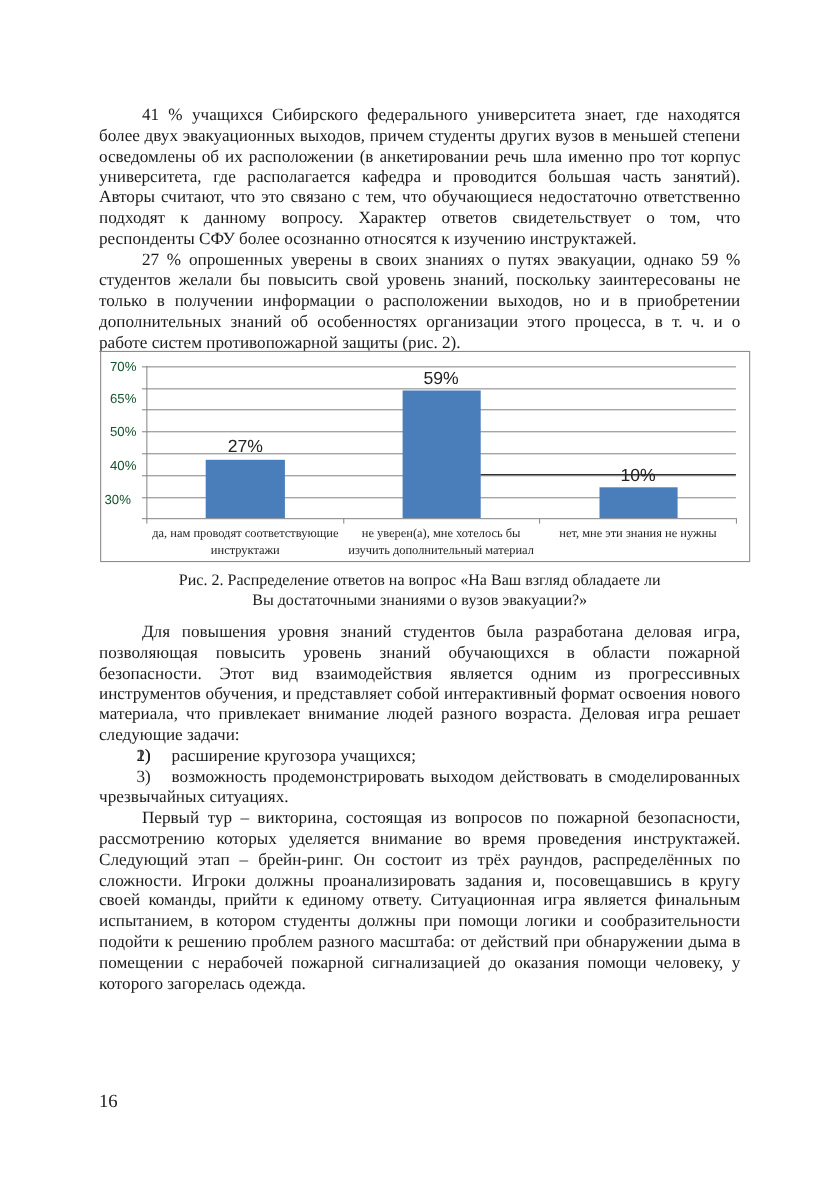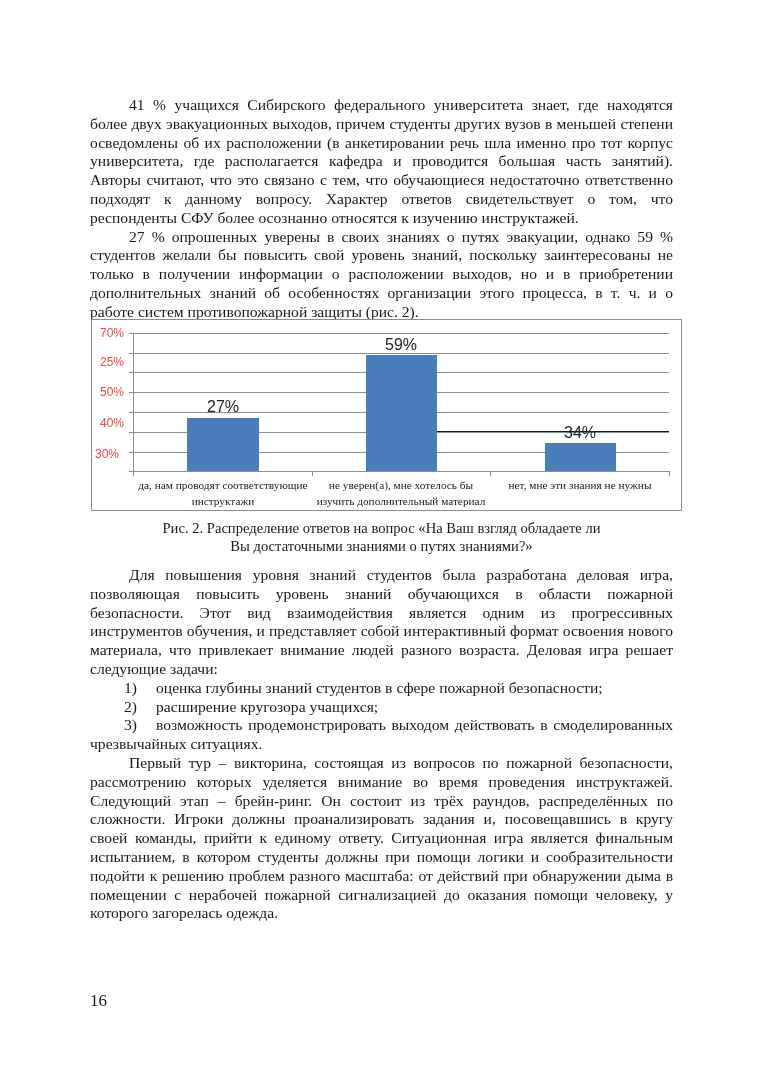--- a/index.html
+++ b/index.html
@@ -13,21 +13,21 @@
   .list-item.wrap { padding-left: 0; text-indent: 66px; }
   .list-item.wrap .num { left: 34px; text-indent: 0; }
 
   
   .chart-frame { position: absolute; left: 91px; top: 319px; width: 591px; height: 192px;
                  border: 1.5px solid #8c8c8c; box-sizing: border-box; background: #fff; }
   .gridline { position: absolute; height: 1px; background: #8e8e8e; }
   .axis-v { position: absolute; width: 1px; background: #8e8e8e; }
   .tick { position: absolute; width: 5px; height: 1px; background: #8e8e8e; }
   .xtick { position: absolute; width: 1px; height: 5px; background: #8e8e8e; }
-  .ylabel { position: absolute; font-family: "Liberation Sans", "DejaVu Sans", sans-serif; font-size: 12px; color: #ef4444; text-align: right; width: 34px; }
+  .ylabel { position: absolute; font-family: "Liberation Sans", "DejaVu Sans", sans-serif; font-size: 12px; color: #14532d; text-align: right; width: 34px; }
   .bar { position: absolute; background: #4a7ebb; }
   .dlabel { position: absolute; font-family: "Liberation Sans", "DejaVu Sans", sans-serif; font-size: 16px; color: #222; width: 60px; text-align: center; }
   .cat { position: absolute; font-size: 11.3px; line-height: 16px; color: #222; text-align: center; width: 180px; }
   .dark-line { position: absolute; height: 1px; background: #1a1a1a; }
 
   .caption { position: absolute; left: 90px; width: 583px; top: 519px; font-size: 14.6px; line-height: 18px; text-align: center; }
   .page-number { position: absolute; left: 90px; top: 991px; font-size: 17px; }
 </style>
 </head>
 <body>
@@ -59,57 +59,56 @@
   <div class="tick" style="left:129px; top:432px;"></div>
   <div class="tick" style="left:129px; top:452px;"></div>
   <div class="tick" style="left:129px; top:471px;"></div>
 
   <div class="xtick" style="left:133px; top:471px;"></div>
   <div class="xtick" style="left:312px; top:471px;"></div>
   <div class="xtick" style="left:490px; top:471px;"></div>
   <div class="xtick" style="left:669px; top:471px;"></div>
 
   <div class="ylabel" style="left:90px; top:326px;">70%</div>
-  <div class="ylabel" style="left:90px; top:355px;">25%</div>
+  <div class="ylabel" style="left:90px; top:355px;">65%</div>
   <div class="ylabel" style="left:90px; top:385px;">50%</div>
   <div class="ylabel" style="left:90px; top:416px;">40%</div>
   <div class="ylabel" style="left:90px; top:447px;text-align:center;">30%</div>
 
   <div class="bar" style="left:187px; width:72px; top:418px; height:53px;"></div>
   <div class="bar" style="left:366px; width:71px; top:355px; height:116px;"></div>
   <div class="bar" style="left:545px; width:71px; top:443px; height:28px;"></div>
 
   <div class="dark-line" style="left:437px; width:232px; top:431px;"></div>
 
   <div class="dlabel" style="left:193px; top:398px;">27%</div>
   <div class="dlabel" style="left:371px; top:336px;">59%</div>
-  <div class="dlabel" style="left:550px; top:424px;">34%</div>
+  <div class="dlabel" style="left:550px; top:424px;">10%</div>
 
   <div class="cat" style="left:311px; top:477px;">
     <div>не уверен(а), мне хотелось бы</div>
     <div>изучить дополнительный материал</div>
   </div>
   <div class="cat" style="left:133px; top:477px;">
     <div>да, нам проводят соответствующие</div>
     <div>инструктажи</div>
   </div>
   <div class="cat" style="left:490px; top:477px;">
     <div>нет, мне эти знания не нужны</div>
   </div>
 
   <div class="caption">
     <div>Рис. 2. Распределение ответов на вопрос «На Ваш взгляд обладаете ли</div>
-    <div>Вы достаточными знаниями о путях знаниями?»</div>
+    <div>Вы достаточными знаниями о вузов эвакуации?»</div>
   </div>
 
   <div class="text-block" style="top:566px;">
     <p class="para">Для повышения уровня знаний студентов была разработана деловая игра, позволяющая повысить уровень знаний обучающихся в области пожарной безопасности. Этот вид взаимодействия является одним из прогрессивных инструментов обучения, и представляет собой интерактивный формат освоения нового материала, что привлекает внимание людей разного возраста. Деловая игра решает следующие задачи:</p>
     <p class="list-item">
       <span class="num">1)</span>
-      <span>оценка глубины знаний студентов в сфере пожарной безопасности;</span>
     </p>
     <p class="list-item">
       <span class="num">2)</span>
       <span>расширение кругозора учащихся;</span>
     </p>
     <p class="list-item wrap">
       <span class="num">3)</span>
       <span>возможность продемонстрировать выходом действовать в смоделированных чрезвычайных ситуациях.</span>
     </p>
     <p class="para">Первый тур – викторина, состоящая из вопросов по пожарной безопасности, рассмотрению которых уделяется внимание во время проведения инструктажей. Следующий этап – брейн-ринг. Он состоит из трёх раундов, распределённых по сложности. Игроки должны проанализировать задания и, посовещавшись в кругу своей команды, прийти к единому ответу. Ситуационная игра является финальным испытанием, в котором студенты должны при помощи логики и сообразительности подойти к решению проблем разного масштаба: от действий при обнаружении дыма в помещении с нерабочей пожарной сигнализацией до оказания помощи человеку, у которого загорелась одежда.</p>

